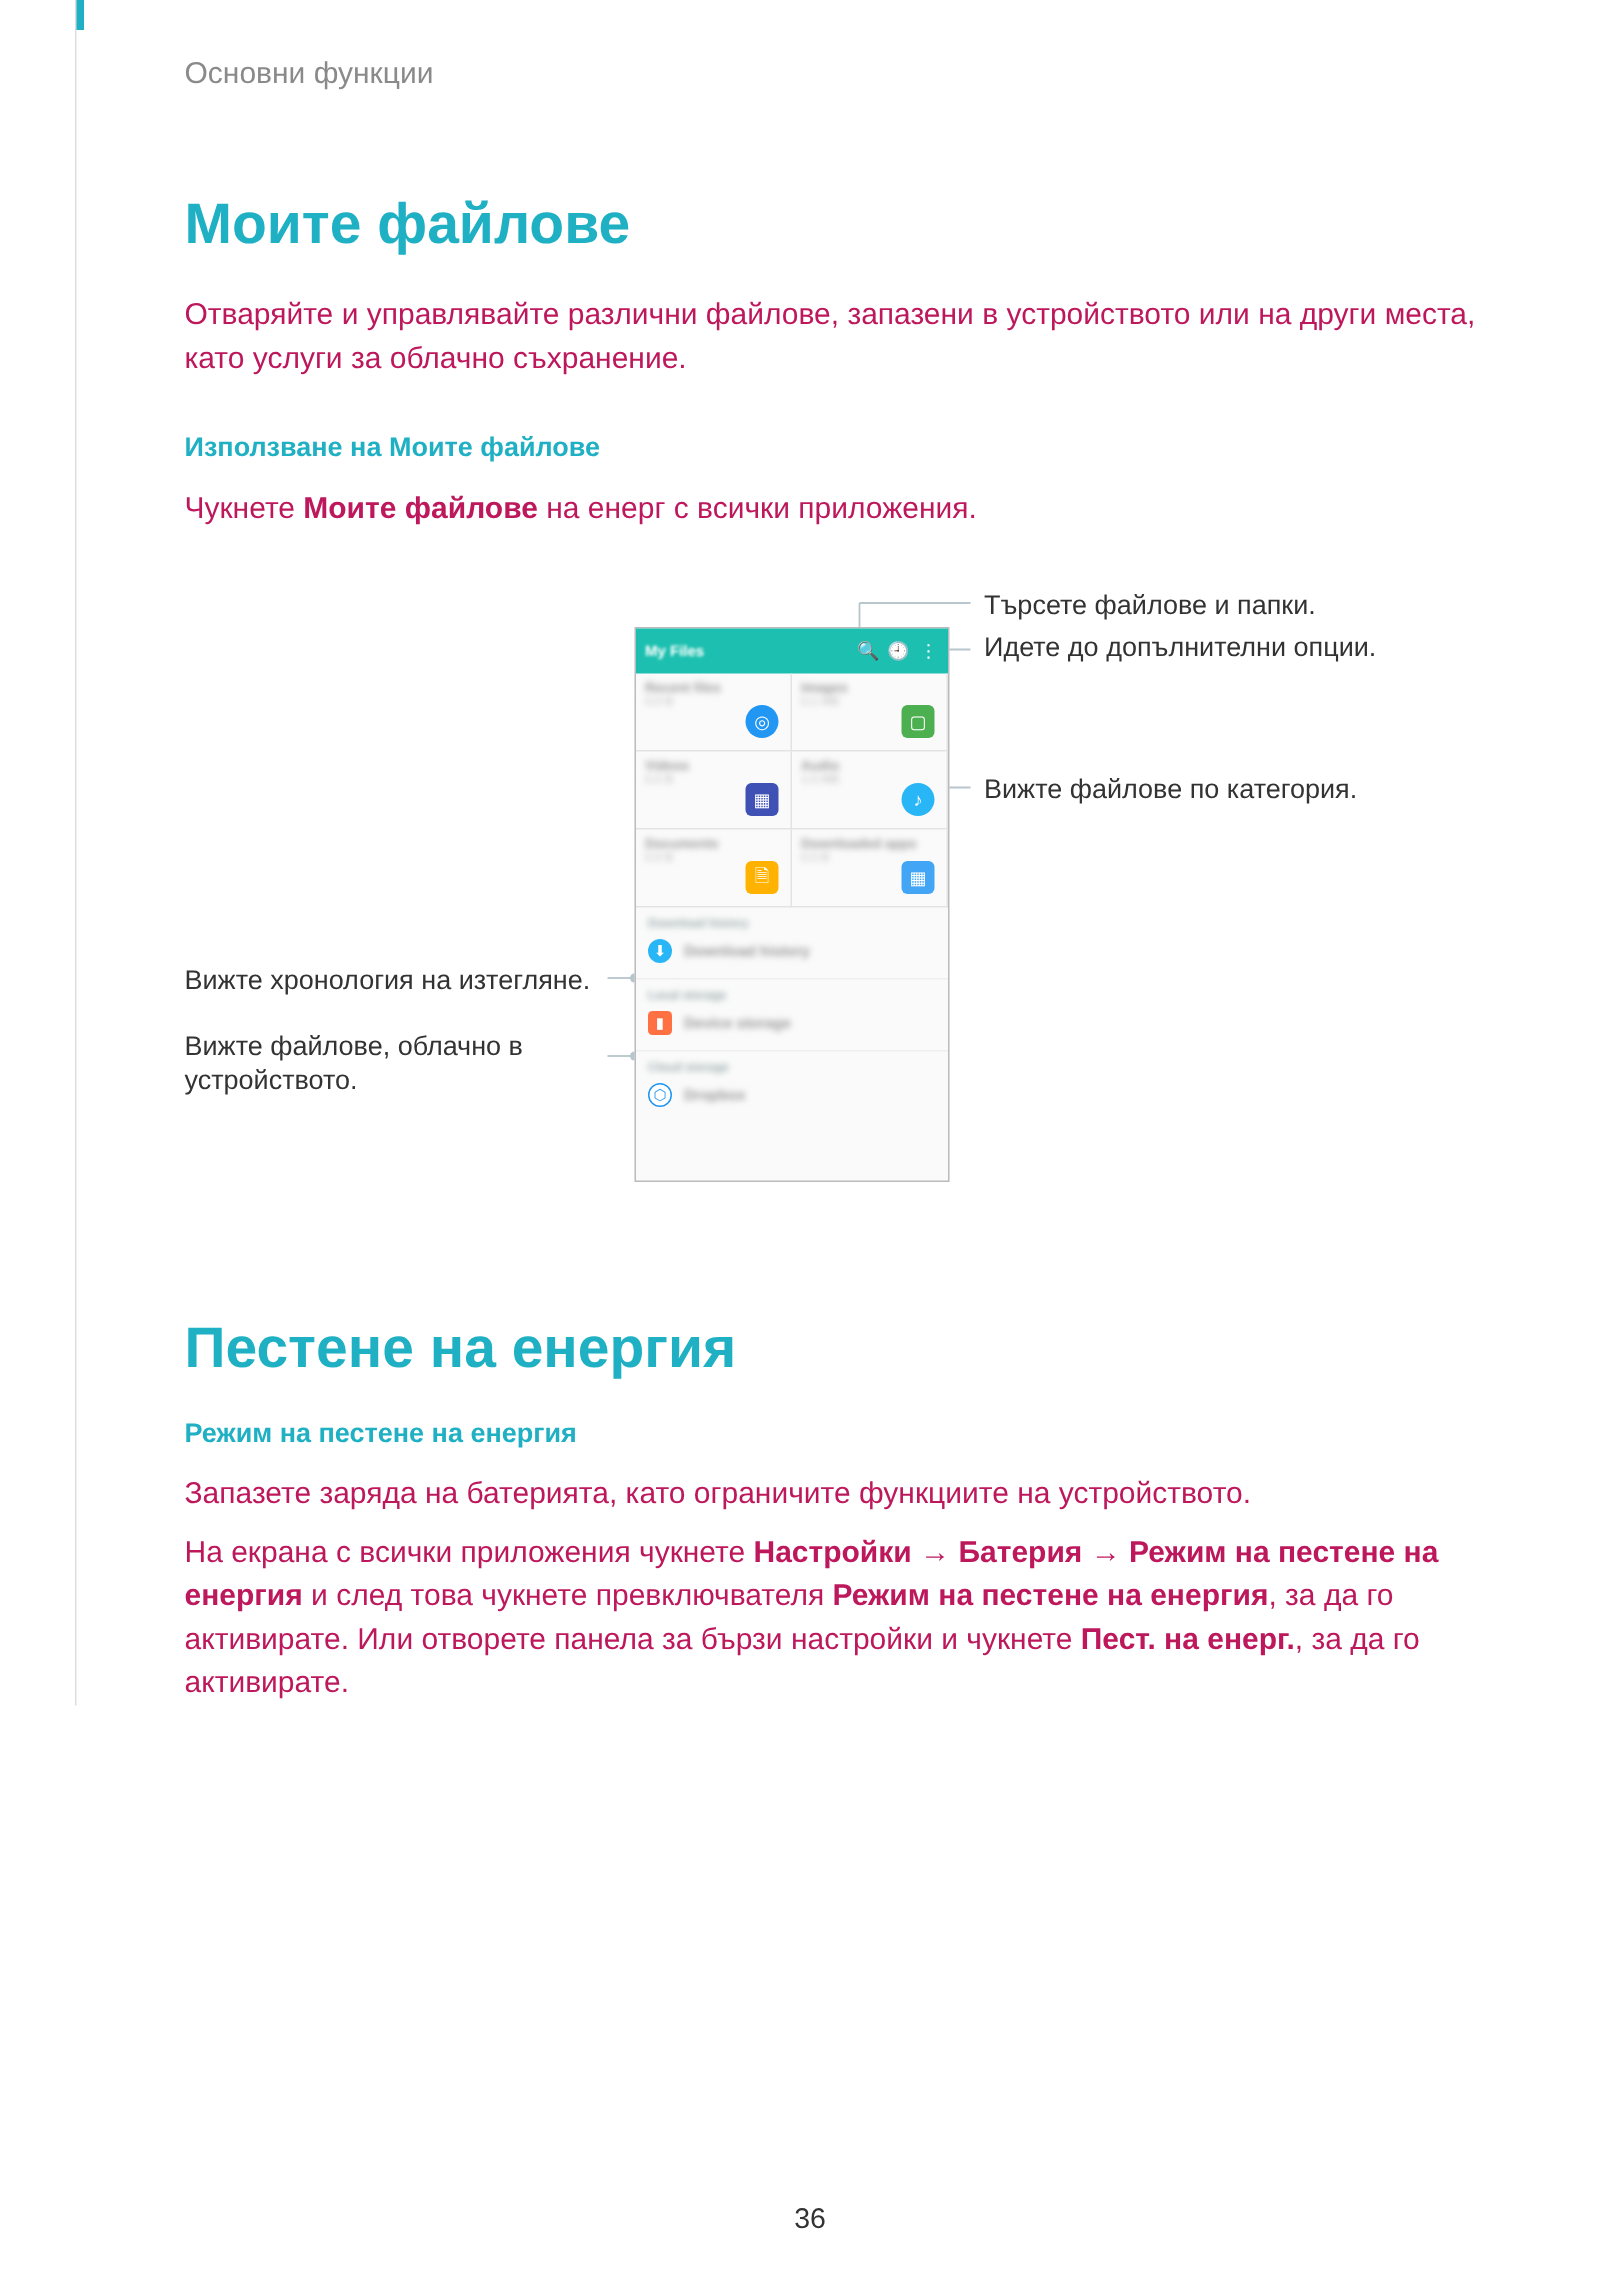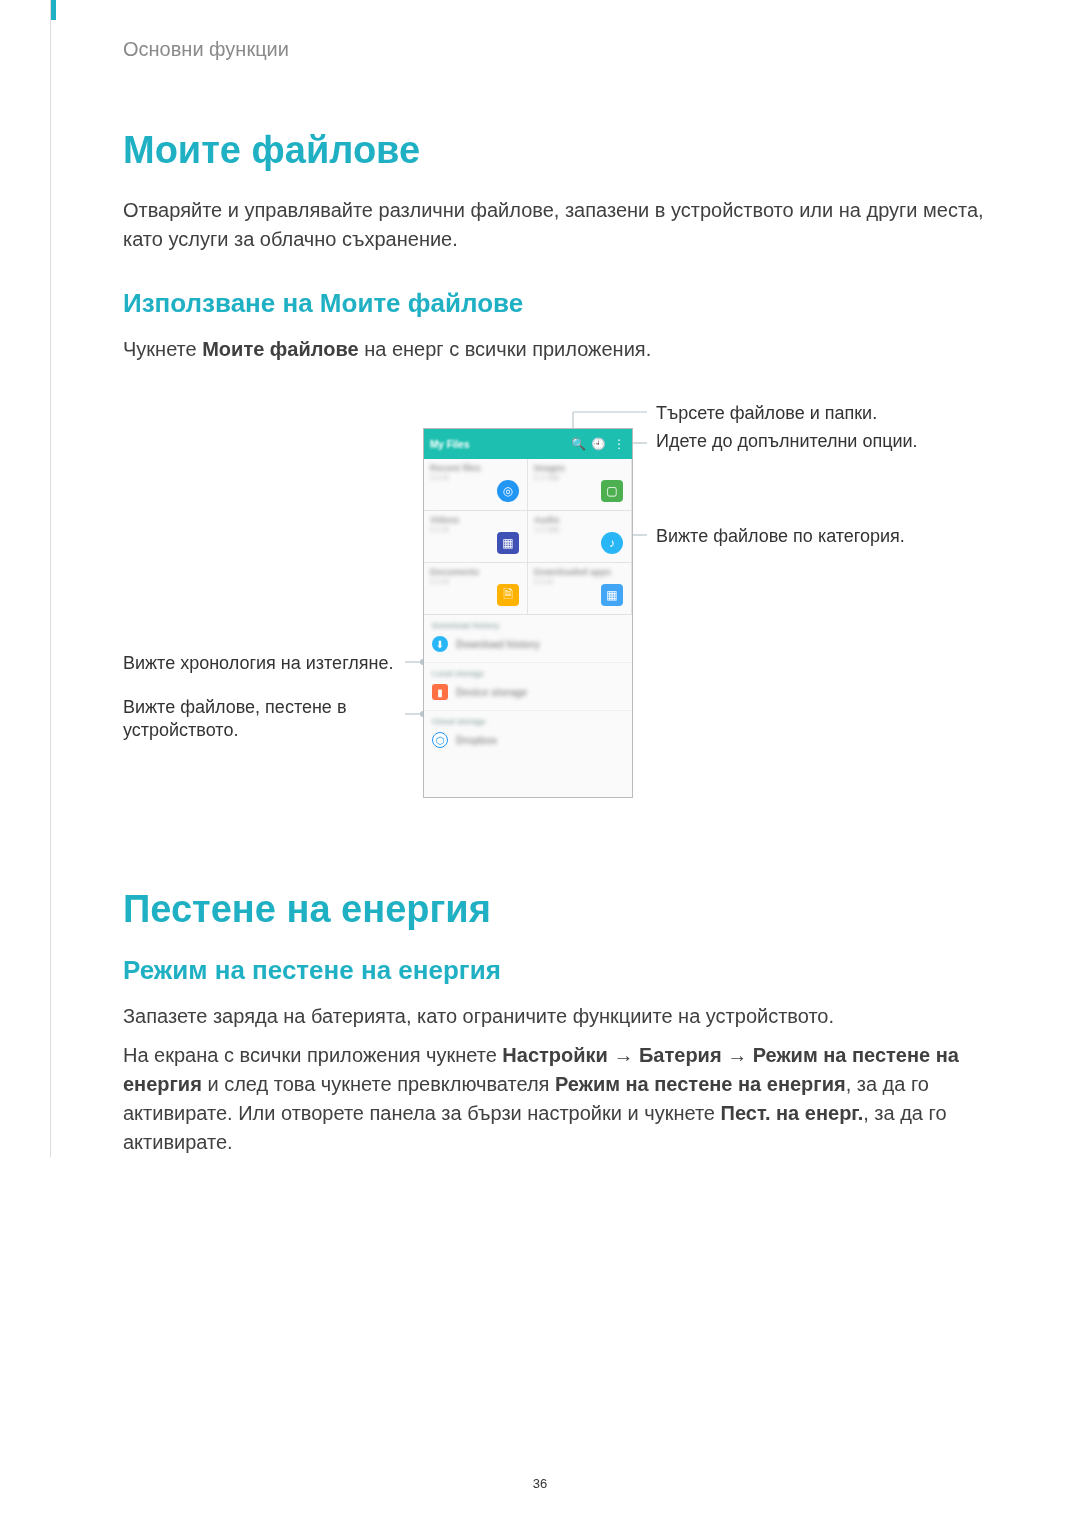--- a/index.html
+++ b/index.html
@@ -31,28 +31,28 @@
     margin-bottom: 68px;
   }
   .h1 {
     color: #1fb0c4;
     font-size: 38px;
     font-weight: 700;
     margin-bottom: 24px;
   }
   .body-text {
     font-size: 20px;
-    color: #404040;
+    color: #be185d;
     line-height: 1.45;
     margin-bottom: 34px;
   }
   .body-text b { font-weight: 700; }
   .h2 {
     color: #1fb0c4;
-    font-size: 26px;
+    font-size: 18px;
     font-weight: 700;
     margin-bottom: 16px;
   }
   .diagram-wrap {
     position: relative;
     width: 100%;
     height: 430px;
     margin-top: 4px;
     margin-bottom: 60px;
   }
@@ -120,21 +120,21 @@
     pointer-events:none;
   }
   svg.leaders line { stroke:#b7c5cc; stroke-width:1.2; }
   svg.leaders circle { fill:#b7c5cc; }
 
   .pagenum {
     position:absolute;
     bottom: 36px;
     left:0; width:1080px;
     text-align:center;
-    font-size:13px;
+    font-size:19px;
     color:#333;
   }
 
   .gap-top { margin-top: 32px; }
 </style>
 </head>
 <body>
 
 <div class="side-accent"></div>
 
@@ -163,21 +163,21 @@
       <line x1="300" y1="264" x2="282" y2="264"></line>
         <circle cx="300" cy="264" r="3"></circle>
       <line x1="300" y1="316" x2="282" y2="316"></line>
         <circle cx="300" cy="316" r="3"></circle>
     </svg>
 
     <div class="callout right" style="left:533px; top:4px;">Търсете файлове и папки.</div>
     <div class="callout right" style="left:533px; top:32px;">Идете до допълнителни опции.</div>
     <div class="callout right" style="left:533px; top:127px;">Вижте файлове по категория.</div>
     <div class="callout left" style="left:0px; top:254px; width:276px;">Вижте хронология на изтегляне.</div>
-    <div class="callout left" style="left:0px; top:298px; width:276px;">Вижте файлове, пестене в устройството.</div>
+    <div class="callout left" style="left:0px; top:298px; width:276px;">Вижте файлове, облачно в устройството.</div>
 
     <div class="phone">
       <div class="titlebar">
         <span class="ttitle">My Files</span>
         <span class="tb-icon">🔍</span>
         <span class="tb-icon">🕘</span>
         <span class="tb-icon">⋮</span>
       </div>
 
       <div class="cat-grid">

